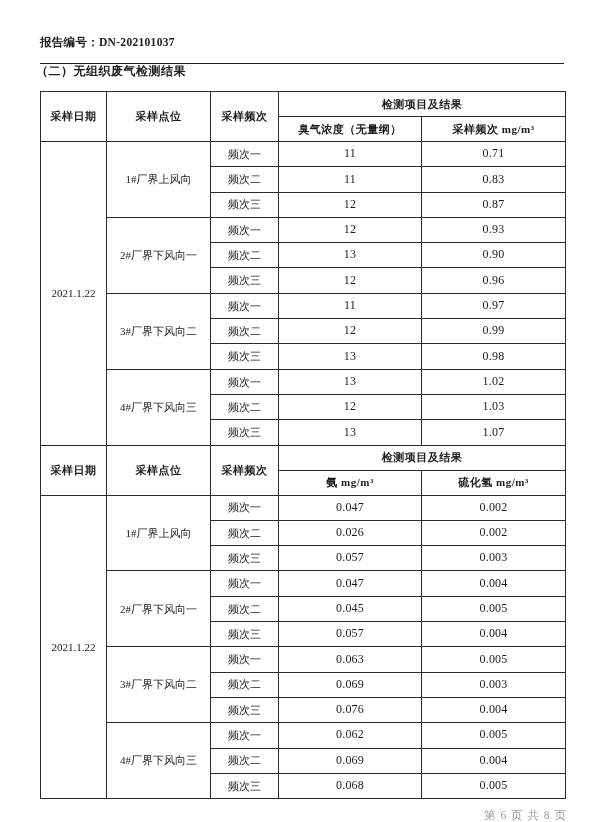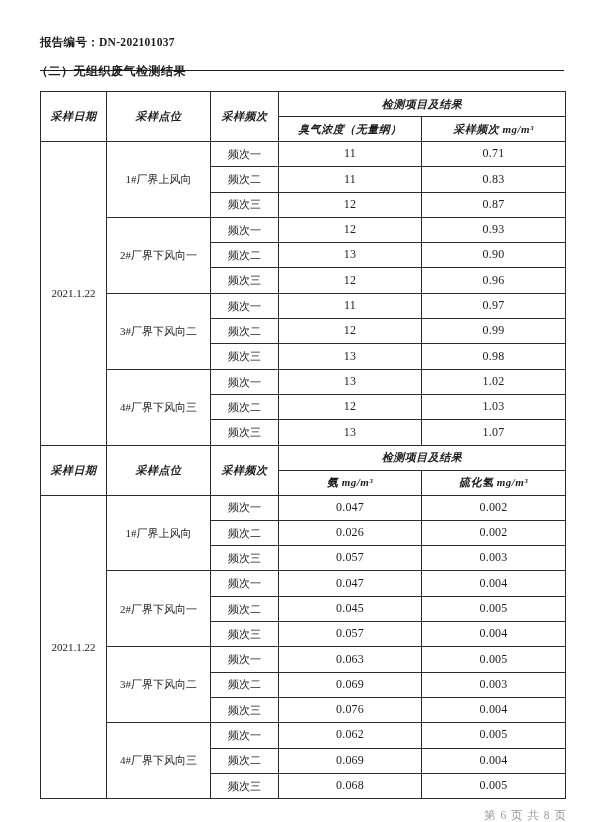--- a/index.html
+++ b/index.html
@@ -5,36 +5,36 @@
   * { margin:0; padding:0; box-sizing:border-box; }
   html,body { background:#e8e8e8; }
   .page {
     position:relative; width:605px; height:822px; margin:0 auto;
     background:#ffffff; overflow:hidden;
     font-family:"Liberation Serif","DejaVu Serif",serif; color:#1c1c1c;
   }
   .report-line {
     position:absolute; left:40px; top:35px; width:524px;
     font-size:11.5px; font-weight:bold; letter-spacing:.3px;
-    border-bottom:1.6px solid #1c1c1c; padding-bottom:20px;
+    border-bottom:1.6px solid #1c1c1c; padding-bottom:13px;
   }
   .section-title {
     position:absolute; left:36px; top:63px;
     font-size:12px; font-weight:bold; letter-spacing:.5px;font-family:Liberation Mono, monospace;
   }
   .tables-wrap { position:absolute; left:40px; top:91px; width:525px; }
   table.doc-table {
     width:525px; border-collapse:collapse; table-layout:fixed;
   }
   table.doc-table + table.doc-table { margin-top:-1px; }
   .doc-table th, .doc-table td {
     border:1px solid #2a2a2a; text-align:center; vertical-align:middle;
     font-size:11px; padding:0; line-height:1.15; overflow:hidden;
   }
-  .doc-table th { font-weight:bold; letter-spacing:.5px;font-style:italic; }
+  .doc-table th { font-weight:bold; letter-spacing:.5px; }
   .doc-table thead tr { height:25px; }
   .doc-table tbody tr { height:25.3px; }
   .doc-table td.num { font-size:12px; letter-spacing:.2px; }
   .footer-page {
     position:absolute; left:484px; top:808px; white-space:nowrap;
     font-size:11.5px; color:#8f8f8f; letter-spacing:1px; opacity:.9;
   }
 </style>
 </head>
 <body>

